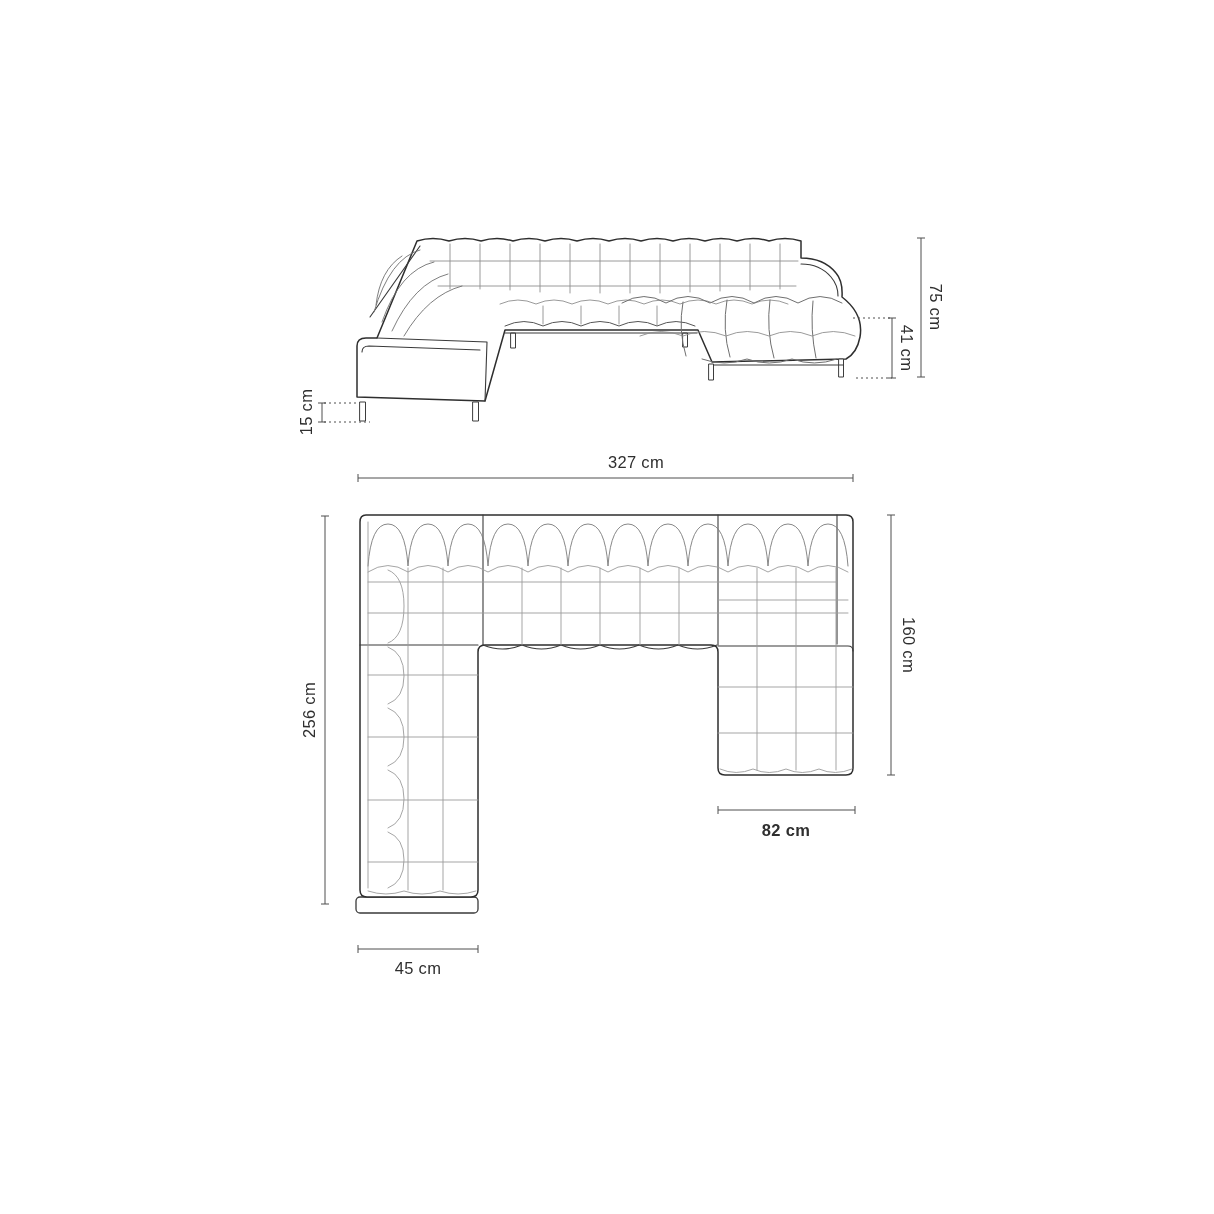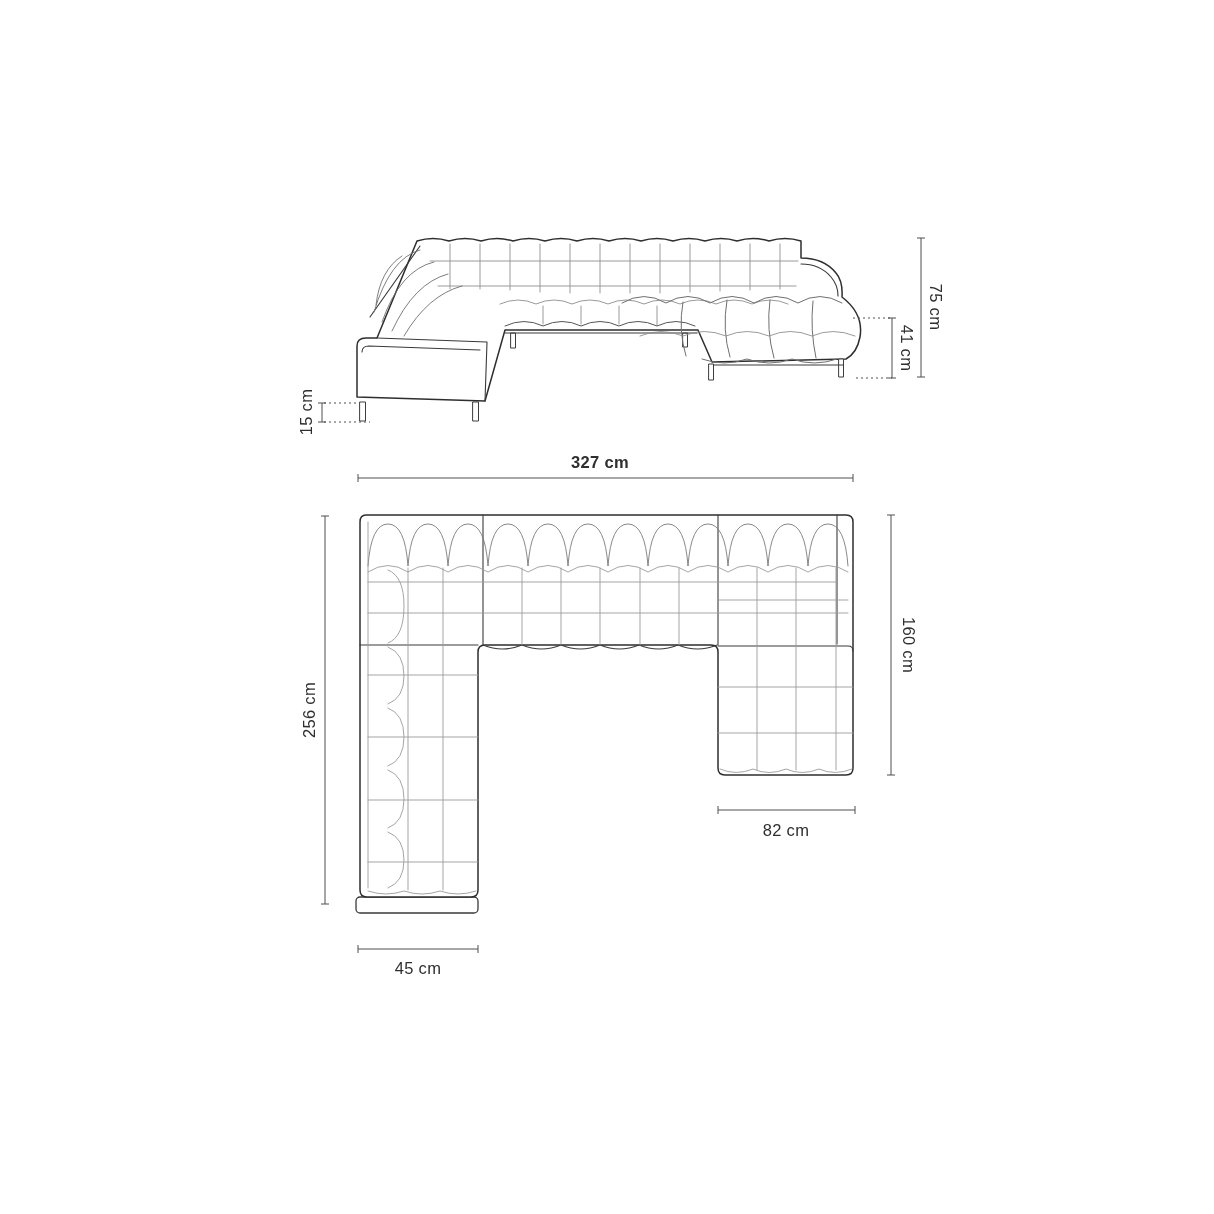--- a/index.html
+++ b/index.html
@@ -198,19 +198,19 @@
     <path d="M 358 949 H 478"></path>
         <path d="M 358 945 V 953"></path>
         <path d="M 478 945 V 953"></path>
   </g>
 </svg>
 
   <div class="dim-label rot-cw" style="left:936px;top:307px;">75 cm</div>
   <div class="dim-label rot-cw" style="left:907px;top:348px;">41 cm</div>
   <div class="dim-label rot-ccw" style="left:306px;top:412px;">15 cm</div>
 
-  <div class="dim-label" style="left:600px;top:462px;font-weight:bold;">327 cm</div>
+  <div class="dim-label" style="left:636px;top:462px;">327 cm</div>
   <div class="dim-label rot-ccw" style="left:309px;top:710px;">256 cm</div>
   <div class="dim-label rot-cw" style="left:909px;top:645px;">160 cm</div>
-  <div class="dim-label" style="left:786px;top:830px;">82 cm</div>
+  <div class="dim-label" style="left:786px;top:830px;font-weight:bold;">82 cm</div>
   <div class="dim-label" style="left:418px;top:968px;">45 cm</div>
 
 </div>
 
 </body></html>

